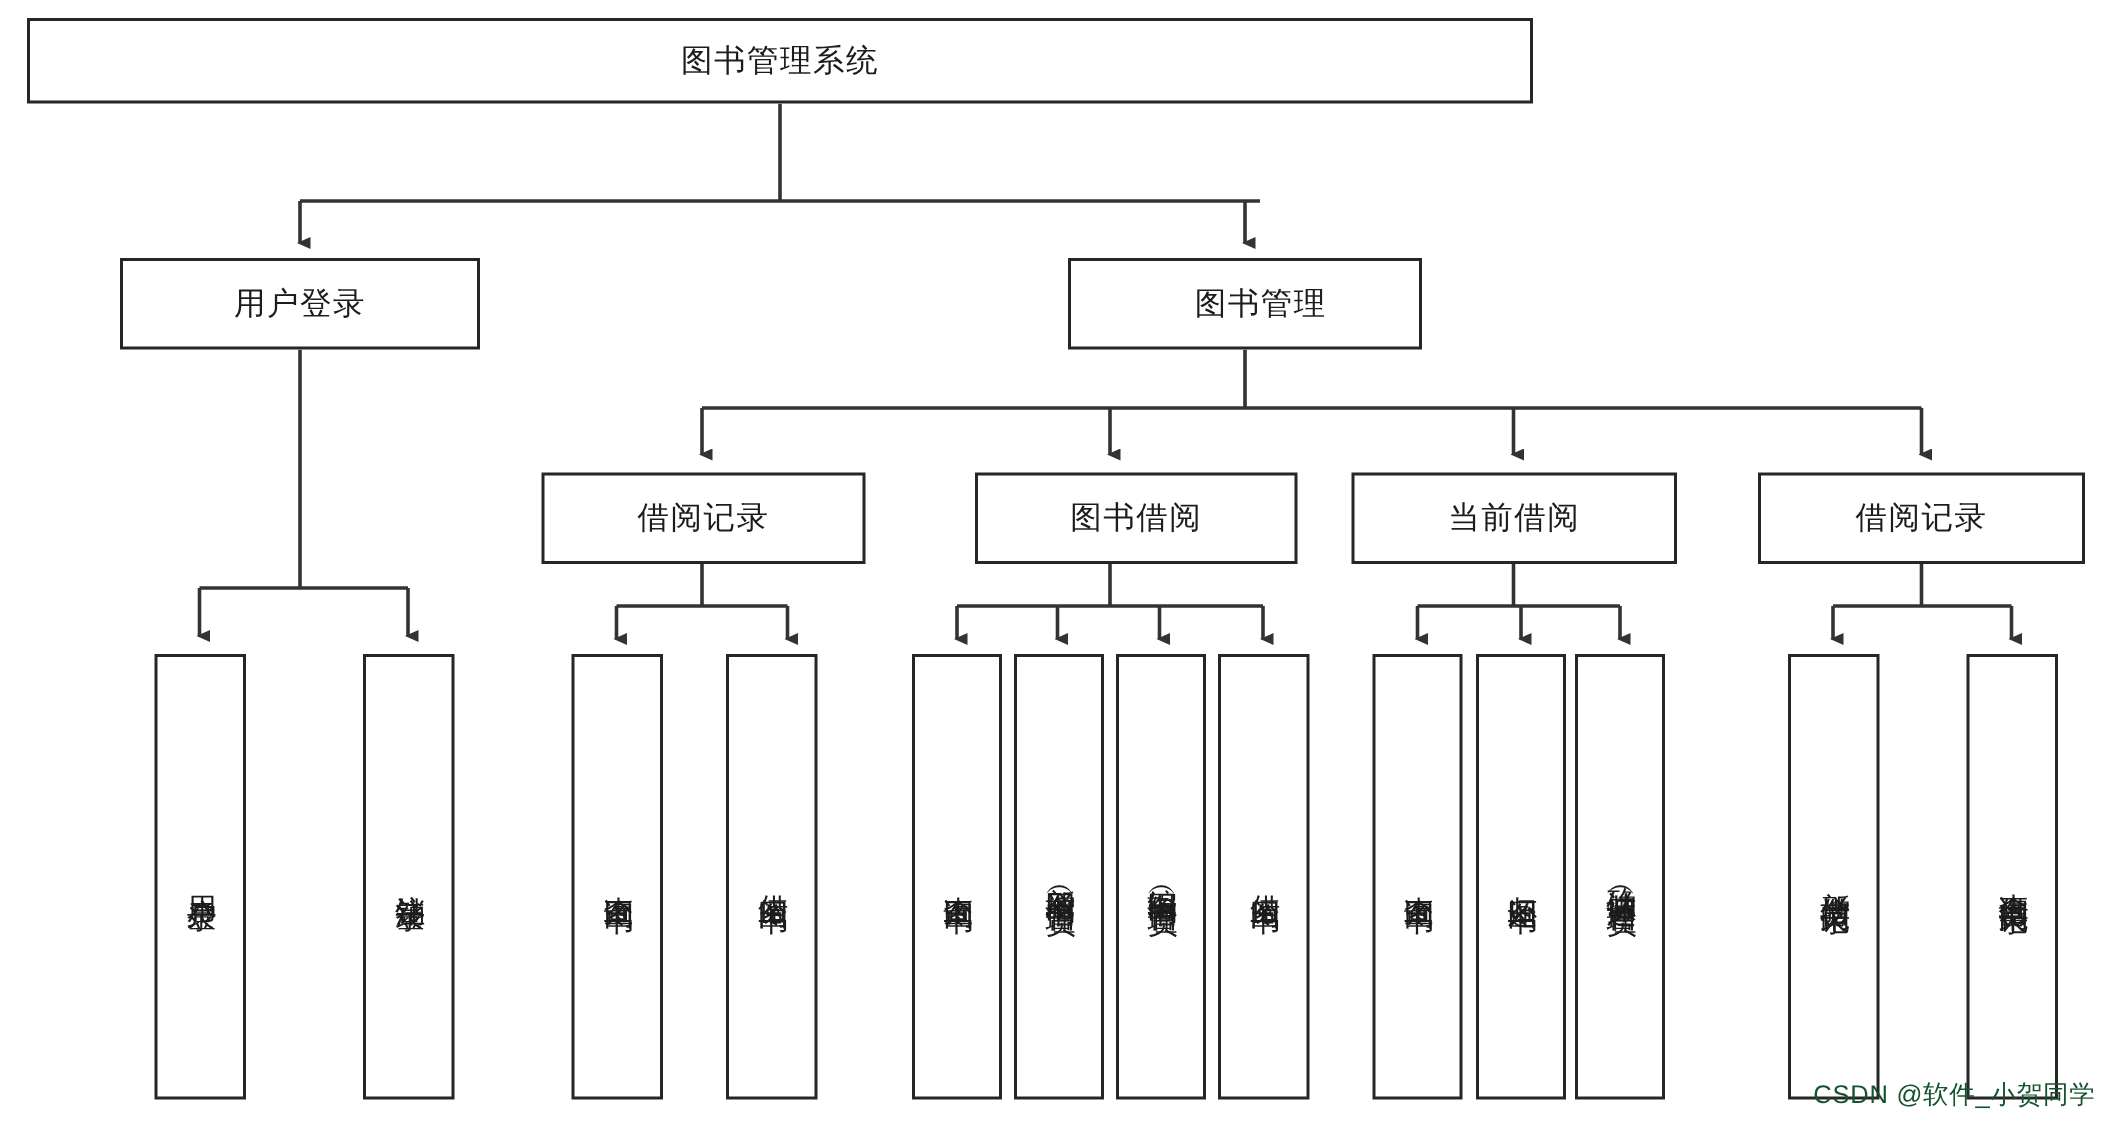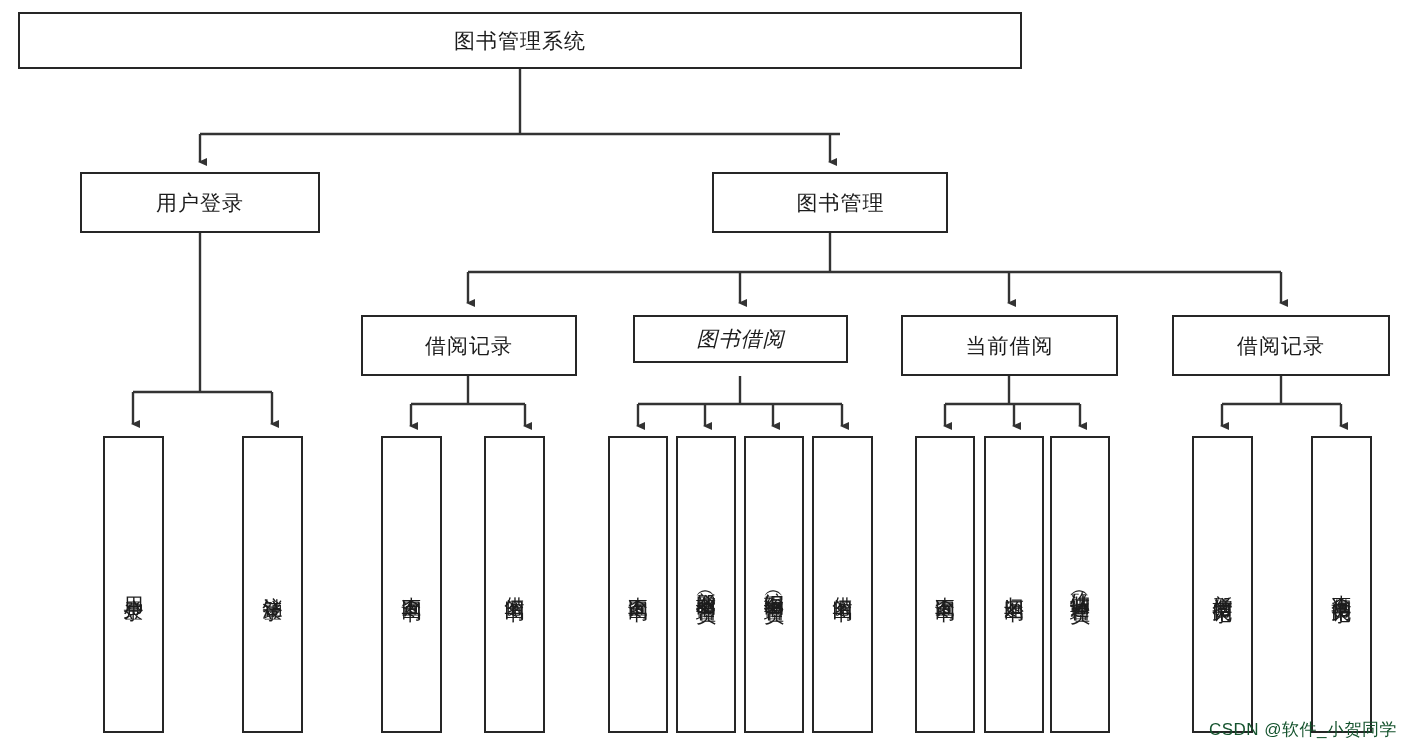--- a/index.html
+++ b/index.html
@@ -127,21 +127,21 @@
   <div class="node horiz" style="left:80px; top:172px; width:240px; height:61px;">
     <span>用户登录</span>
   </div>
   <div class="node horiz" style="left:712px; top:172px; width:236px; height:61px;padding-left:21px;">
     <span>图书管理</span>
   </div>
 
   <div class="node horiz" style="left:361px; top:315px; width:216px; height:61px;">
     <span>借阅记录</span>
   </div>
-  <div class="node horiz" style="left:633px; top:315px; width:215px; height:48px;font-style:italic;">
+  <div class="node horiz" style="left:650px; top:315px; width:215px; height:61px;">
     <span>图书借阅</span>
   </div>
   <div class="node horiz" style="left:901px; top:315px; width:217px; height:61px;">
     <span>当前借阅</span>
   </div>
   <div class="node horiz" style="left:1172px; top:315px; width:218px; height:61px;">
     <span>借阅记录</span>
   </div>
 
   <div class="node vert" style="left:103px; top:436px; width:61px; height:297px;">

